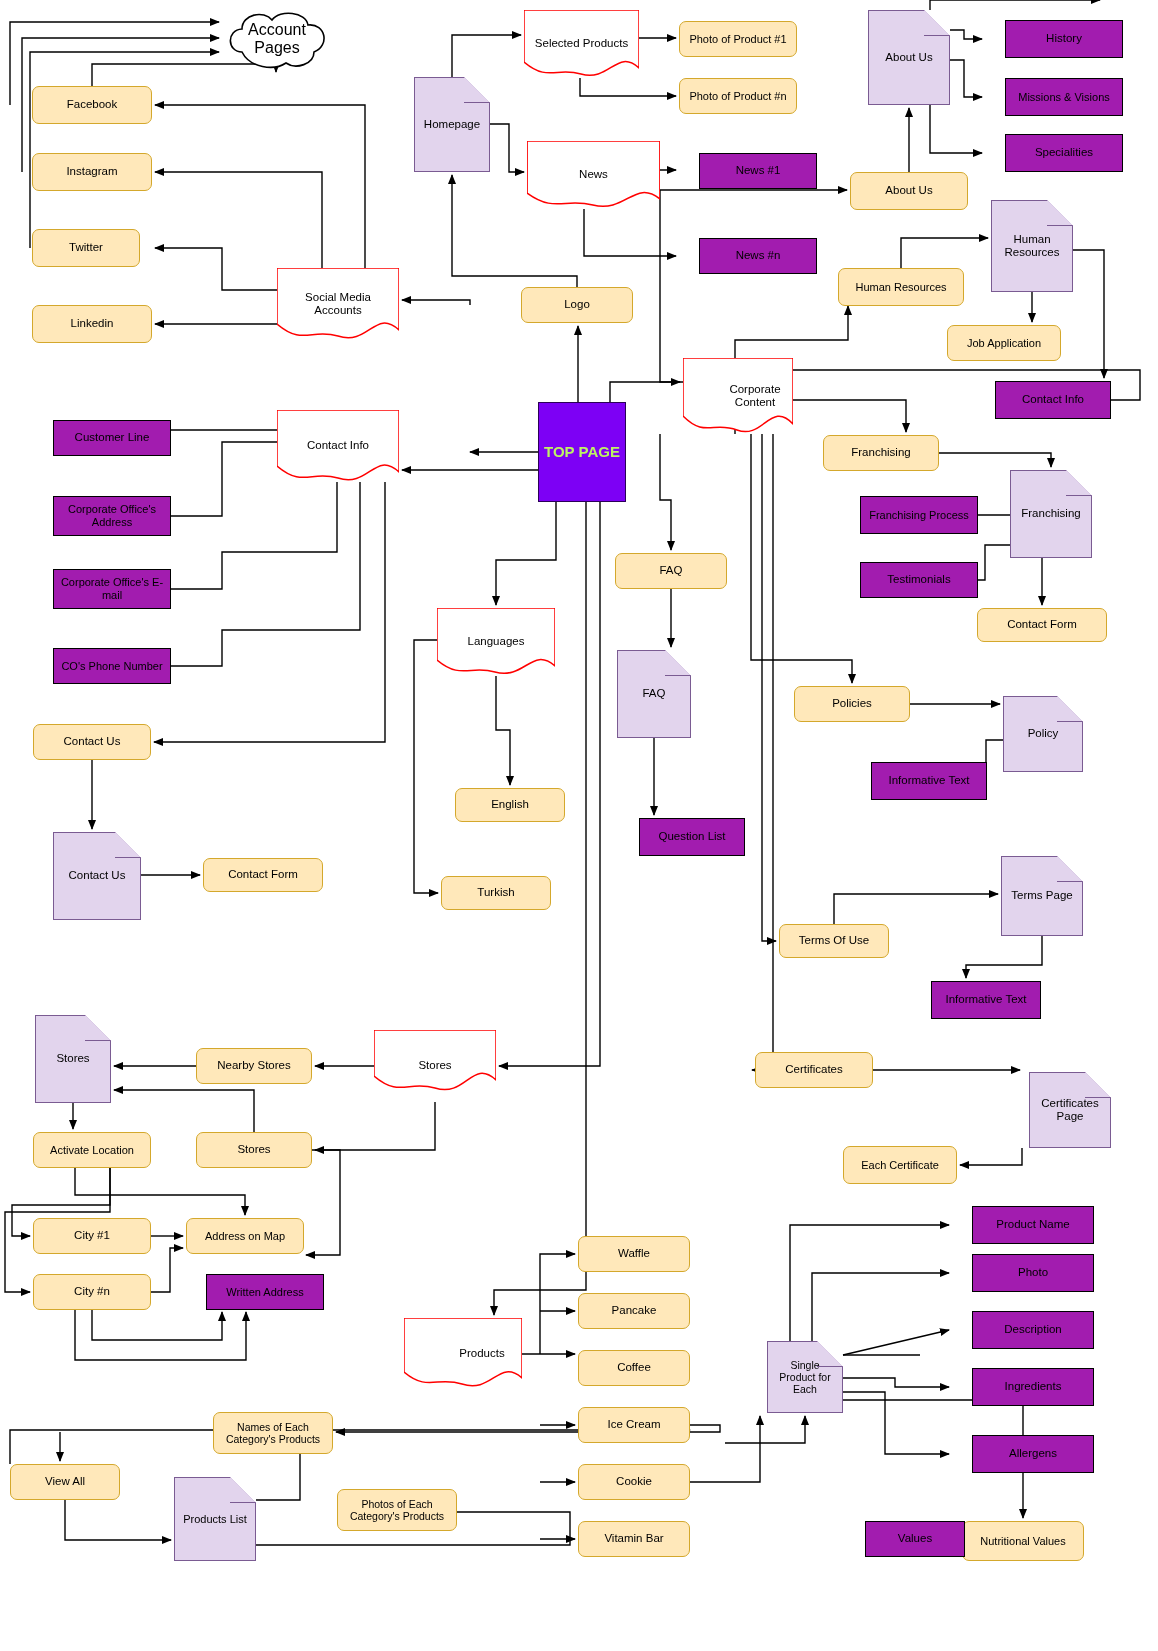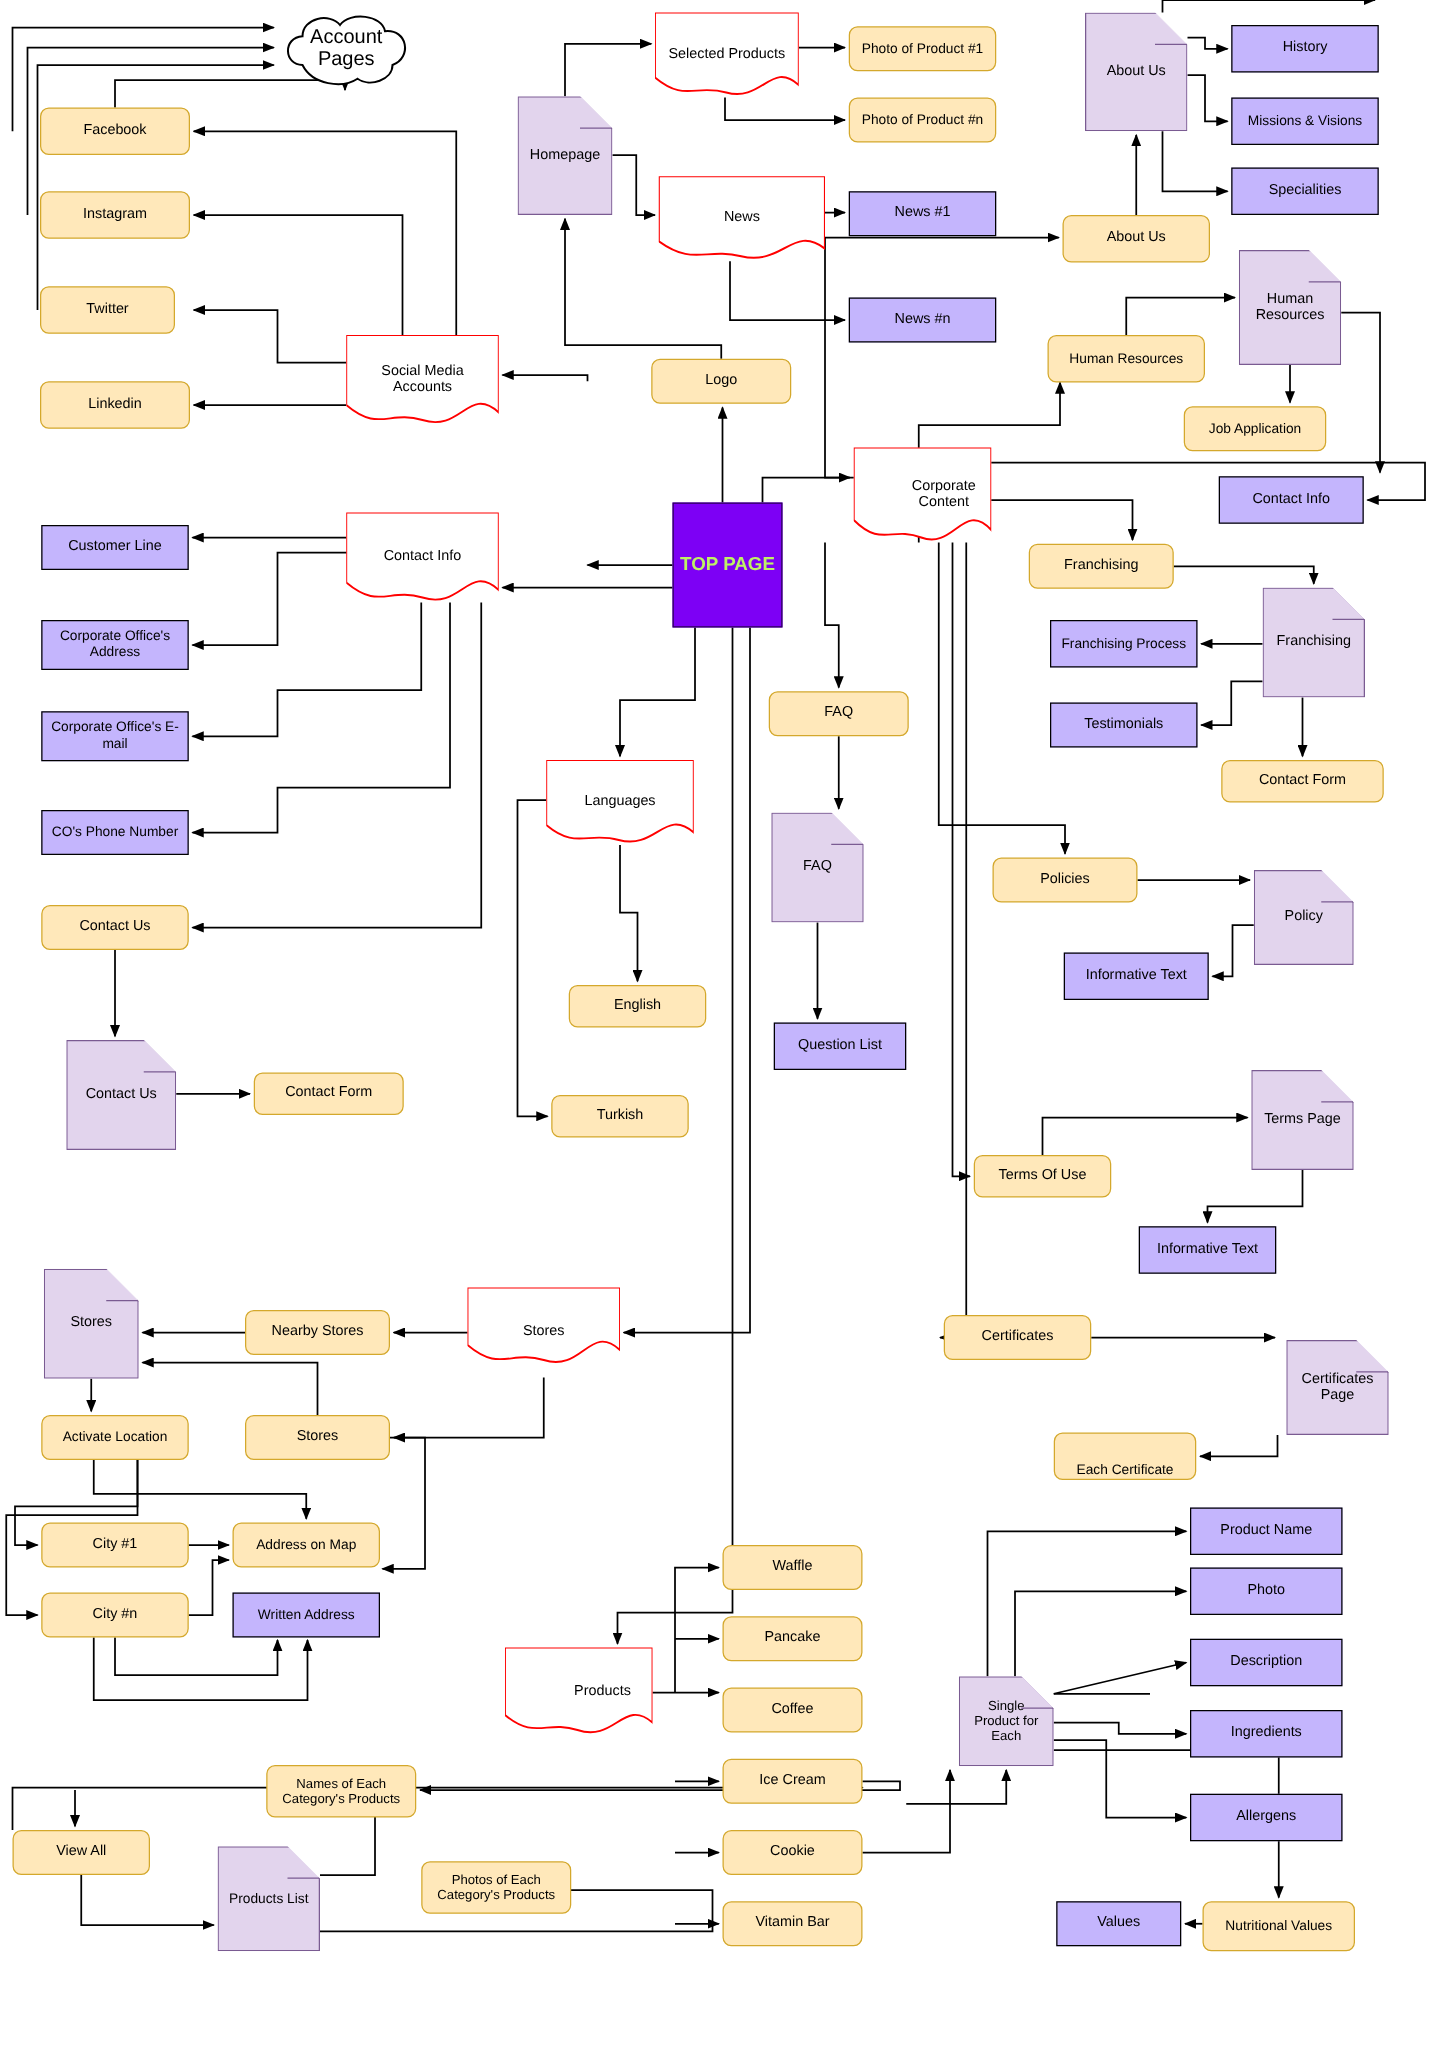--- a/index.html
+++ b/index.html
@@ -6,21 +6,21 @@
   html,body{margin:0;padding:0;background:#ffffff;}
   body{font-family:"Liberation Sans", sans-serif;}
   #canvas{position:relative;width:1158px;height:1651px;background:#fff;overflow:hidden;}
   svg#edges{position:absolute;left:0;top:0;width:1158px;height:1651px;pointer-events:none;}
   .node{position:absolute;box-sizing:border-box;display:flex;align-items:center;justify-content:center;text-align:center;line-height:1.15;}
   .node span{display:block;padding:0 4px;}
 
   
   .n-yellow{background:#ffe8ba;border:1.4px solid #d4a82c;border-radius:7px;color:#000;font-size:11.5px;}
   
-  .n-white{background:#c4b5fd;border:1.4px solid #000000;border-radius:0;color:#000;font-size:11.5px;}
+  .n-white{background:#a21caf;border:1.4px solid #000000;border-radius:0;color:#000;font-size:11.5px;margin-left:20px;}
   
   .n-doc{background:#e2d4ed;border:1.4px solid #7a5b92;color:#000;font-size:11.5px;}
   .n-doc .fold{position:absolute;top:-1px;right:-1px;width:26px;height:26px;
      background:linear-gradient(225deg,#c6b0d8 0 50%,transparent 50.5% 100%);
      border-right:1.4px solid #7a5b92;border-bottom:1.4px solid #7a5b92;box-sizing:border-box;}
   .n-doc.topfold{clip-path:polygon(0 0, calc(100% - 26px) 0, 100% 26px, 100% 100%, 0 100%);}
   
   .n-top{background:#7d00f5;border:1.4px solid #2b0057;color:#bef264;font-size:15px;font-weight:bold;}
   
   .n-tape{background:transparent;color:#000;font-size:11.5px;}
@@ -322,21 +322,21 @@
       <span>Informative Text</span>
     </div>
 
   <div class="node n-yellow" style="left:755px;top:1052px;width:118px;height:36px;">
       <span>Certificates</span>
     </div>
   <div class="node n-doc topfold" style="left:981px;top:1072px;width:82px;height:76px;margin-left:48px;">
       <div class="fold"></div>
       <span>Certificates Page</span>
     </div>
-  <div class="node n-yellow" style="left:843px;top:1146px;width:114px;height:38px;font-size:11px;align-items:flex-end;">
+  <div class="node n-yellow" style="left:843px;top:1146px;width:114px;height:38px;font-size:11px;">
       <span>Each Certificate</span>
     </div>
 
   <div class="node n-yellow" style="left:615px;top:553px;width:112px;height:36px;">
       <span>FAQ</span>
     </div>
   <div class="node n-doc topfold" style="left:617px;top:650px;width:74px;height:88px;">
       <div class="fold"></div>
       <span>FAQ</span>
     </div>

